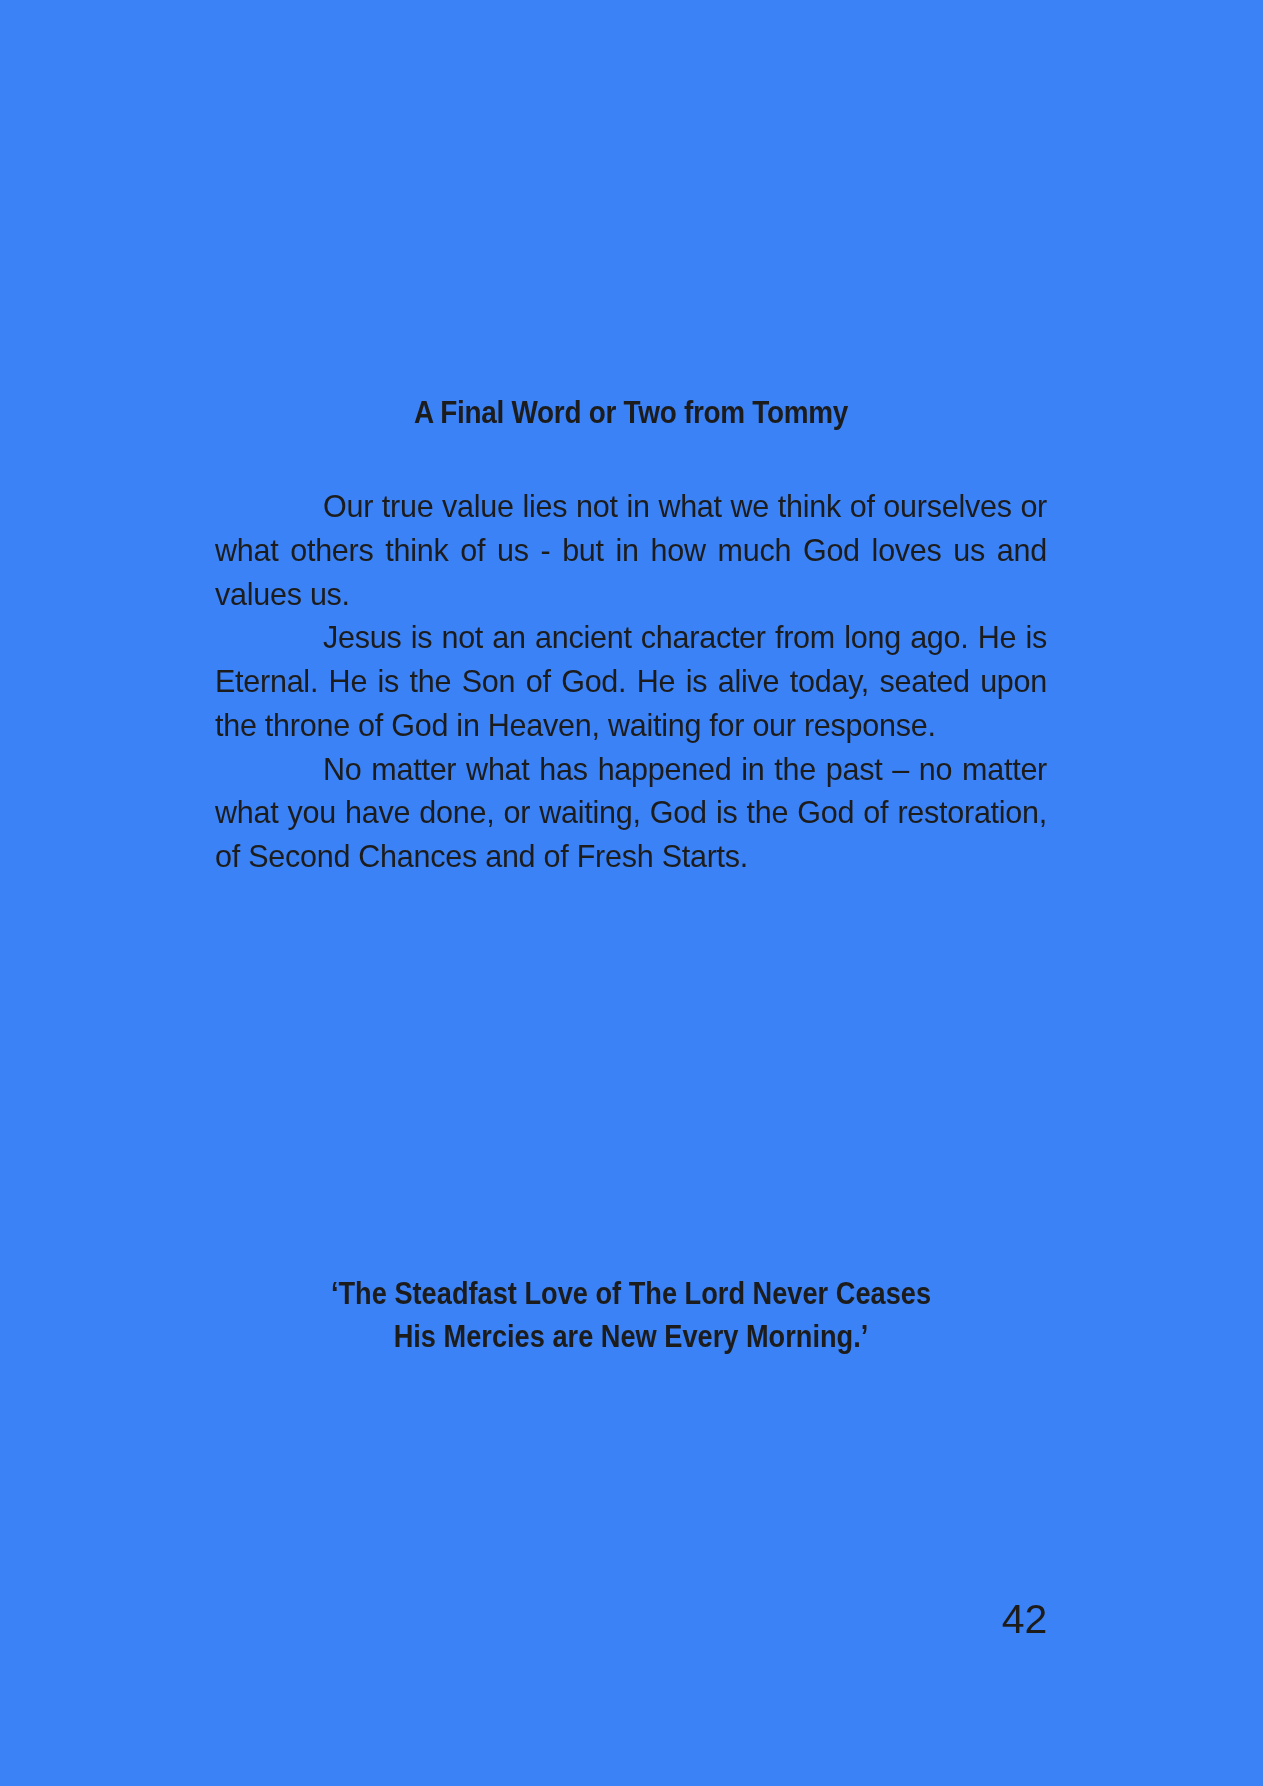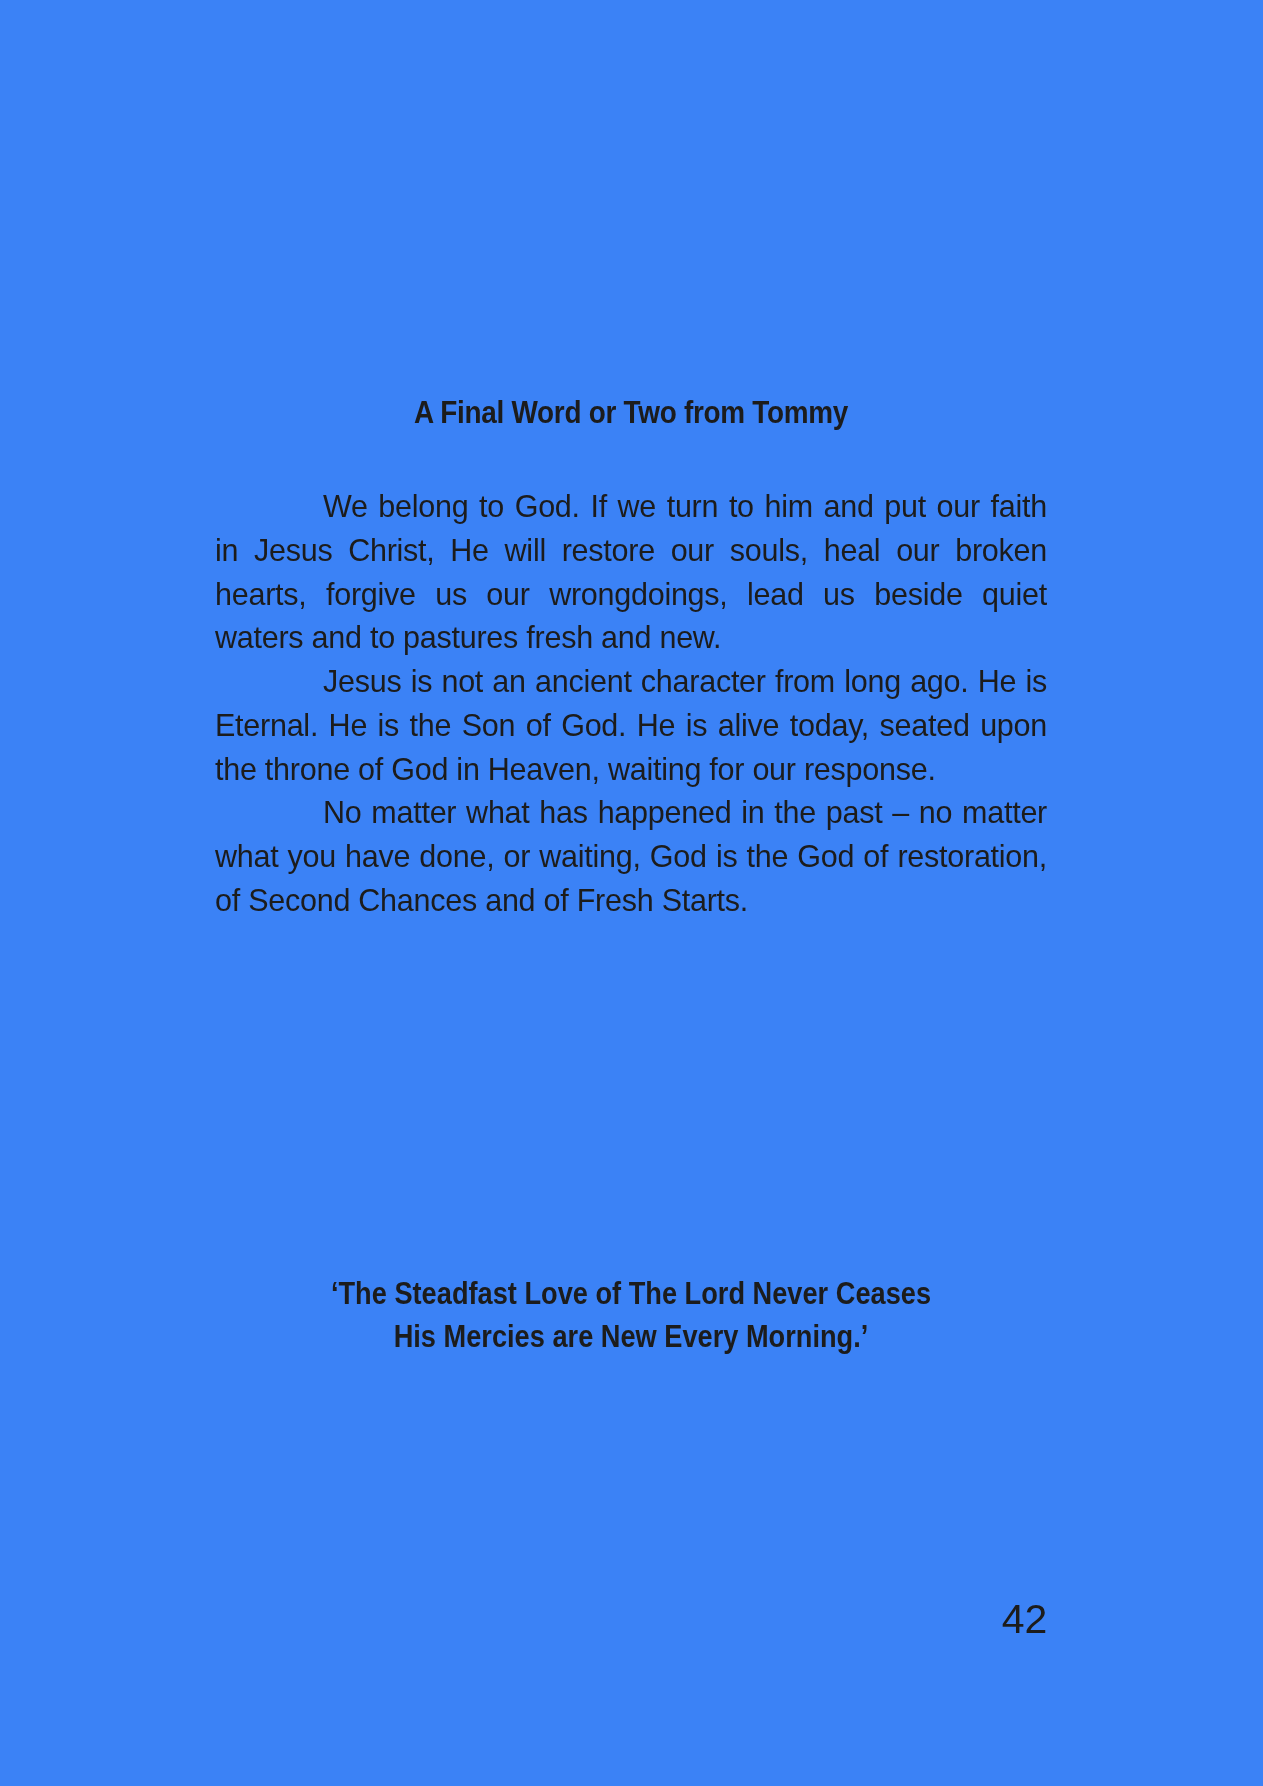--- a/index.html
+++ b/index.html
@@ -65,21 +65,21 @@
   }
 </style>
 </head>
 <body>
 
 <div class="page">
 
   <div class="chapter-title">A Final Word or Two from Tommy</div>
 
   <div class="body-text">
-    <p>We belong to God. If we turn to him and put our faith in Jesus Christ, He will restore our souls, heal our broken hearts, forgive us our wrongdoings, lead us beside quiet waters and to pastures fresh and new.</p>
+    <p>Our true value lies not in what we think of ourselves or what others think of us - but in how much God loves us and values us.</p>
     <p>Jesus is not an ancient character from long ago. He is Eternal. He is the Son of God. He is alive today, seated upon the throne of God in Heaven, waiting for our response.</p>
     <p>No matter what has happened in the past – no matter what you have done, or waiting, God is the God of restoration, of Second Chances and of Fresh Starts.</p>
   </div>
 
   <div class="closing-quote">
     <div class="q-line">‘The Steadfast Love of The Lord Never Ceases</div>
     <div class="q-line">His Mercies are New Every Morning.’</div>
   </div>
 
   <div class="page-number">42</div>

